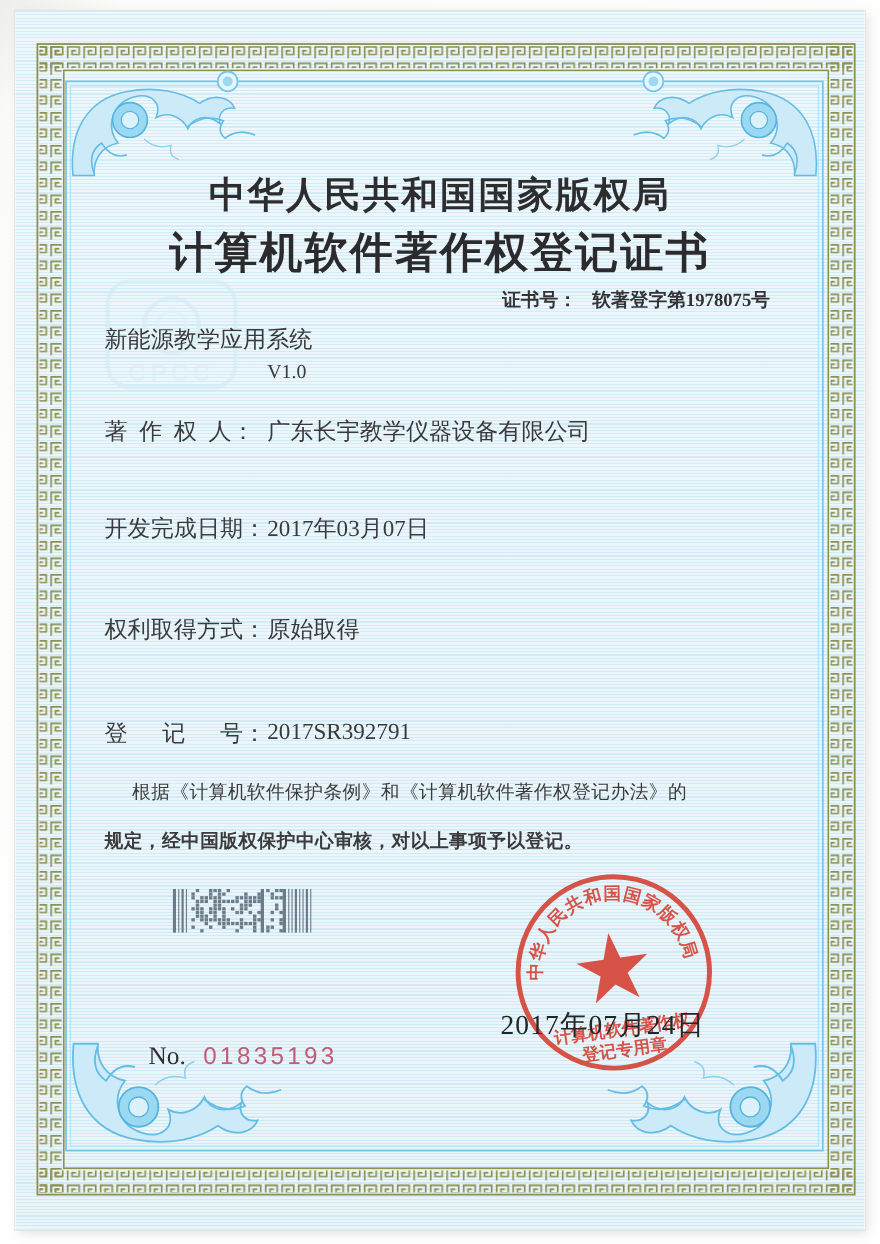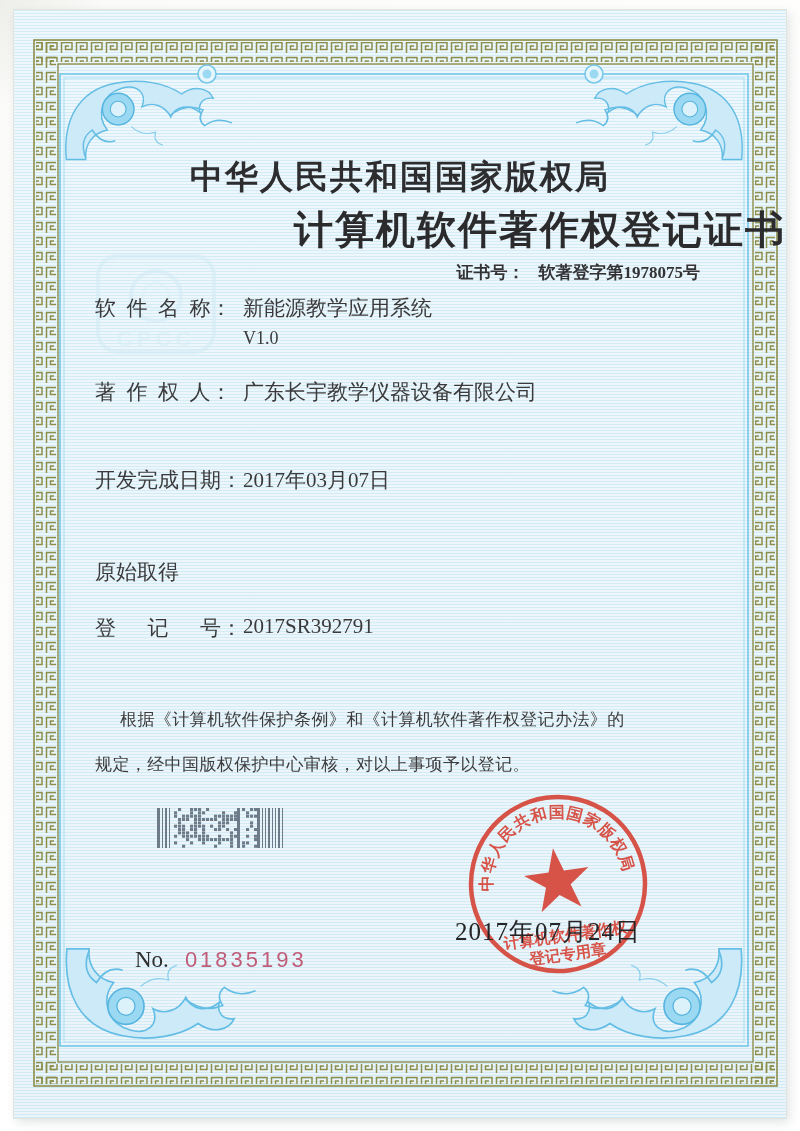--- a/index.html
+++ b/index.html
@@ -24,36 +24,36 @@
   }
   svg.deco { position:absolute; left:0; top:0; }
 
   .txt { position:absolute; color:#3a3a3c; }
 
   .authority {
     left:0; right:0; top:145px; text-align:center;
     font-size:33px; font-weight:bold; letter-spacing:2px; color:#2d2d2f;
   }
   .doc-title {
-    left:0; right:0; top:193px; text-align:right;
+    left:0; right:0; top:193px; text-align:center;
     font-size:39px; font-weight:bold; letter-spacing:2px; color:#2b2b2d;
   }
   .certno {
     top:251px; right:86px; font-size:17px; font-weight:bold; color:#333336;text-align:right;
   }
   .certno .cv { margin-left:14px; }
 
   .row { position:absolute; left:81px; display:flex; font-size:21px; color:#3a3a3c; }
   .row .lbl { width:148px; white-space:pre; }
   .row .val { white-space:pre; }
   .version-row { position:absolute; left:229px; font-size:18px; color:#3a3a3c; }
 
   .para { position:absolute; font-size:17px; color:#3b3b3d; letter-spacing:0.4px; white-space:pre; }
   .para.l1 { left:106px; top:698px; }
-  .para.l2 { left:81px;  top:743px; }
+  .para.l2 { left:81px;  top:743px;font-weight:bold; }
 
   svg.barcode { position:absolute; left:143px; top:798px; }
 
   svg.seal { position:absolute; left:452px; top:782px; opacity:0.93; }
 
   .issue-date {
     position:absolute; left:441px; top:905px;
     font-size:25px; color:#252527; letter-spacing:1px;
   }
   .serial { position:absolute; left:121px; top:937px; font-size:23px; color:#2e2e30; }
@@ -120,37 +120,37 @@
     </svg>
 
     <div class="txt authority">中华人民共和国国家版权局</div>
     <div class="txt doc-title">计算机软件著作权登记证书</div>
 
     <div class="txt certno">
       <span>证书号：</span><span class="cv">软著登字第1978075号</span>
     </div>
 
     <div class="row" style="top:284px">
-      <span class="lbl">软 件 名 称：</span>
       <span class="val">新能源教学应用系统</span>
     </div>
     <div class="version-row" style="top:318px">V1.0</div>
 
     <div class="row" style="top:368px">
       <span class="lbl">著 作 权 人：</span>
       <span class="val">广东长宇教学仪器设备有限公司</span>
     </div>
     <div class="row" style="top:456px">
       <span class="lbl">开发完成日期：</span>
       <span class="val">2017年03月07日</span>
     </div>
     <div class="row" style="top:548px">
+      <span class="lbl">权利取得方式：</span>
       <span class="val">原始取得</span>
     </div>
-    <div class="row" style="top:604px">
+    <div class="row" style="top:643px">
       <span class="lbl">登  记  号：</span>
       <span class="val">2017SR392791</span>
     </div>
 
     <div class="para l1">根据《计算机软件保护条例》和《计算机软件著作权登记办法》的</div>
     <div class="para l2">规定，经中国版权保护中心审核，对以上事项予以登记。</div>
 
     <svg class="barcode" width="130" height="40" viewBox="0 0 130 40">
         <rect x="0" y="0" width="3" height="40" fill="#63707f" opacity="0.92"></rect>
         <rect x="5" y="0" width="1" height="40" fill="#63707f" opacity="0.92"></rect>

